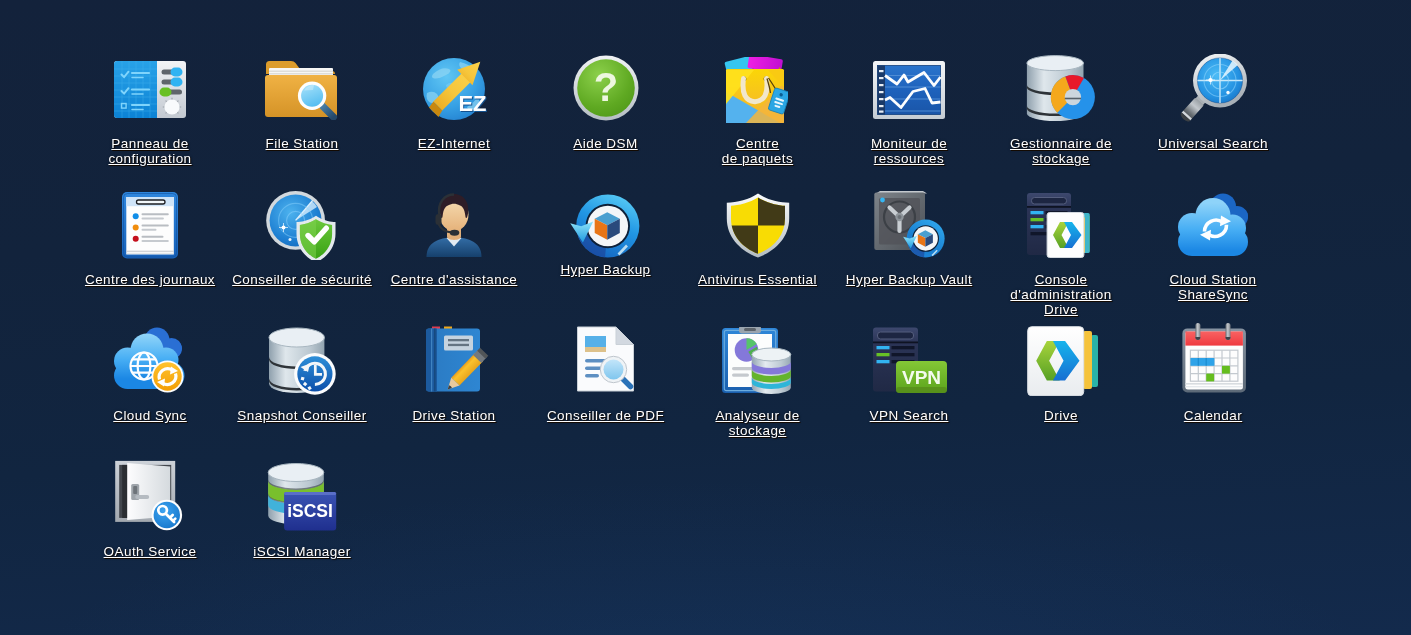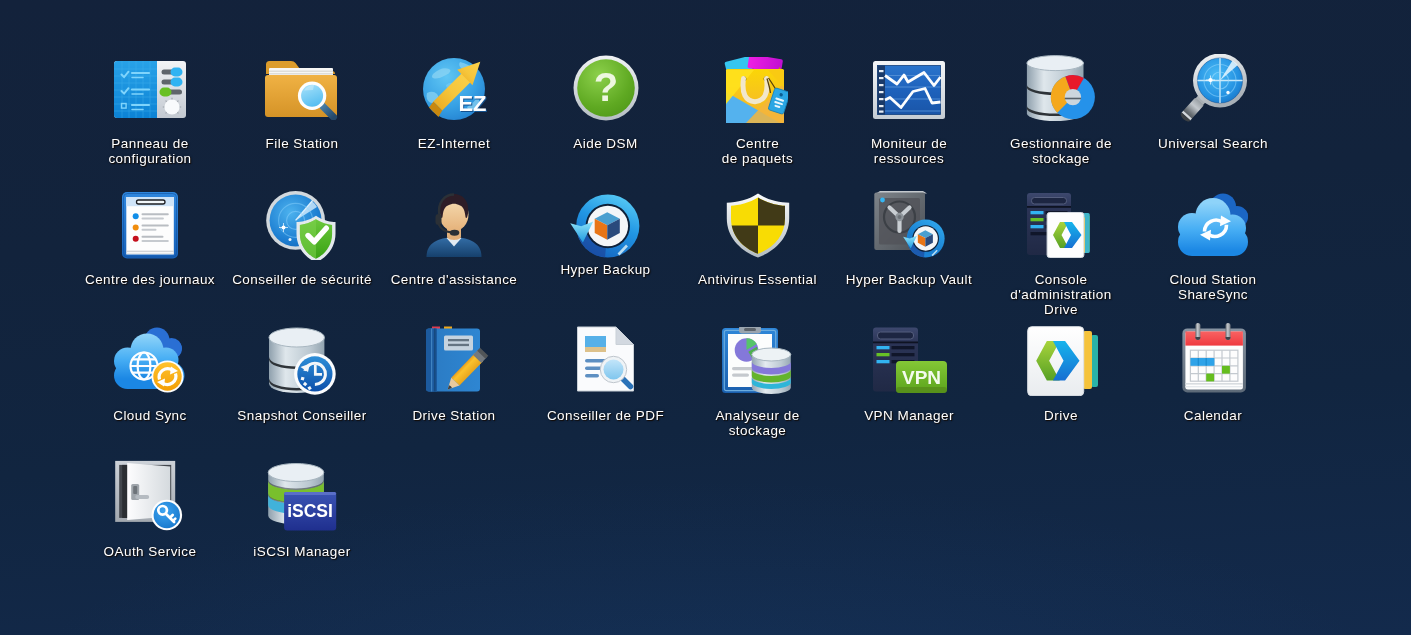--- a/index.html
+++ b/index.html
@@ -1,21 +1,21 @@
 <!DOCTYPE html>
 <html><head><meta charset="utf-8"><title>DSM</title>
 <style>
 html,body{margin:0;padding:0}
 body{width:1411px;height:635px;overflow:hidden;font-family:"Liberation Sans",sans-serif;position:relative;
 background:
  radial-gradient(ellipse 1000px 330px at 50% 112%, rgba(28,75,130,0.22), rgba(28,75,130,0) 70%),
  linear-gradient(176deg,#13223b 0%,#12233c 35%,#112540 65%,#132a4c 100%);}
 .ico{position:absolute}
 .lbl{position:absolute;width:180px;text-align:center;color:#fff;font-size:13.5px;letter-spacing:0.45px;line-height:15px;
-text-shadow:1px 1px 1px rgba(20,10,0,0.95), 0 0 3px rgba(0,0,0,0.4);}
+text-shadow:1px 1px 1px rgba(20,10,0,0.95), 0 0 3px rgba(0,0,0,0.4);text-decoration:underline;}
 </style></head>
 <body>
 
 <div class="ico" style="left:114.0px;top:61px;width:72px;height:57px"><svg width="72" height="57" viewBox="0 0 72 57">
 <defs>
 <linearGradient id="cpb" x1="0" y1="0" x2="0" y2="1">
           <stop offset="0" stop-color="#28a2e8"></stop>
           <stop offset="1" stop-color="#0c82d4"></stop>
         </linearGradient>
 <linearGradient id="cpg" x1="0" y1="0" x2="0" y2="1">
@@ -693,21 +693,21 @@
 <rect x="5.5" y="20" width="13" height="3.3" fill="#32b4f2"></rect>
       <rect x="20.5" y="20" width="23" height="3.3" fill="#10162a"></rect>
 <rect x="5.5" y="27" width="13" height="3.3" fill="#67c126"></rect>
       <rect x="20.5" y="27" width="23" height="3.3" fill="#10162a"></rect>
 <rect x="5.5" y="34" width="13" height="3.3" fill="#32b4f2"></rect>
       <rect x="20.5" y="34" width="23" height="3.3" fill="#10162a"></rect>
 <rect x="25" y="35" width="51" height="32" rx="4" fill="url(#vpg)"></rect>
 <rect x="25" y="61" width="51" height="6" rx="3" fill="#55891a" opacity="0.7"></rect>
 <text x="50.5" y="58" font-family="Liberation Sans,sans-serif" font-size="19" font-weight="bold" fill="#f4fbee" text-anchor="middle">VPN</text>
 </svg></div>
-<div class="lbl" style="left:819px;top:408px">VPN Manager</div>
+<div class="lbl" style="left:819px;top:408px">VPN Search</div>
 
 <div class="ico" style="left:1025px;top:326px;width:74px;height:70px"><svg width="74" height="70" viewBox="0 0 74 70">
 <defs>
 <linearGradient id="drw" x1="0" y1="0" x2="0" y2="1">
           <stop offset="0" stop-color="#ffffff"></stop>
           <stop offset="1" stop-color="#e9ecef"></stop>
         </linearGradient>
 <linearGradient id="drg" x1="0" y1="0" x2="0" y2="1">
           <stop offset="0" stop-color="#a8d43c"></stop>
           <stop offset="1" stop-color="#57a024"></stop>

